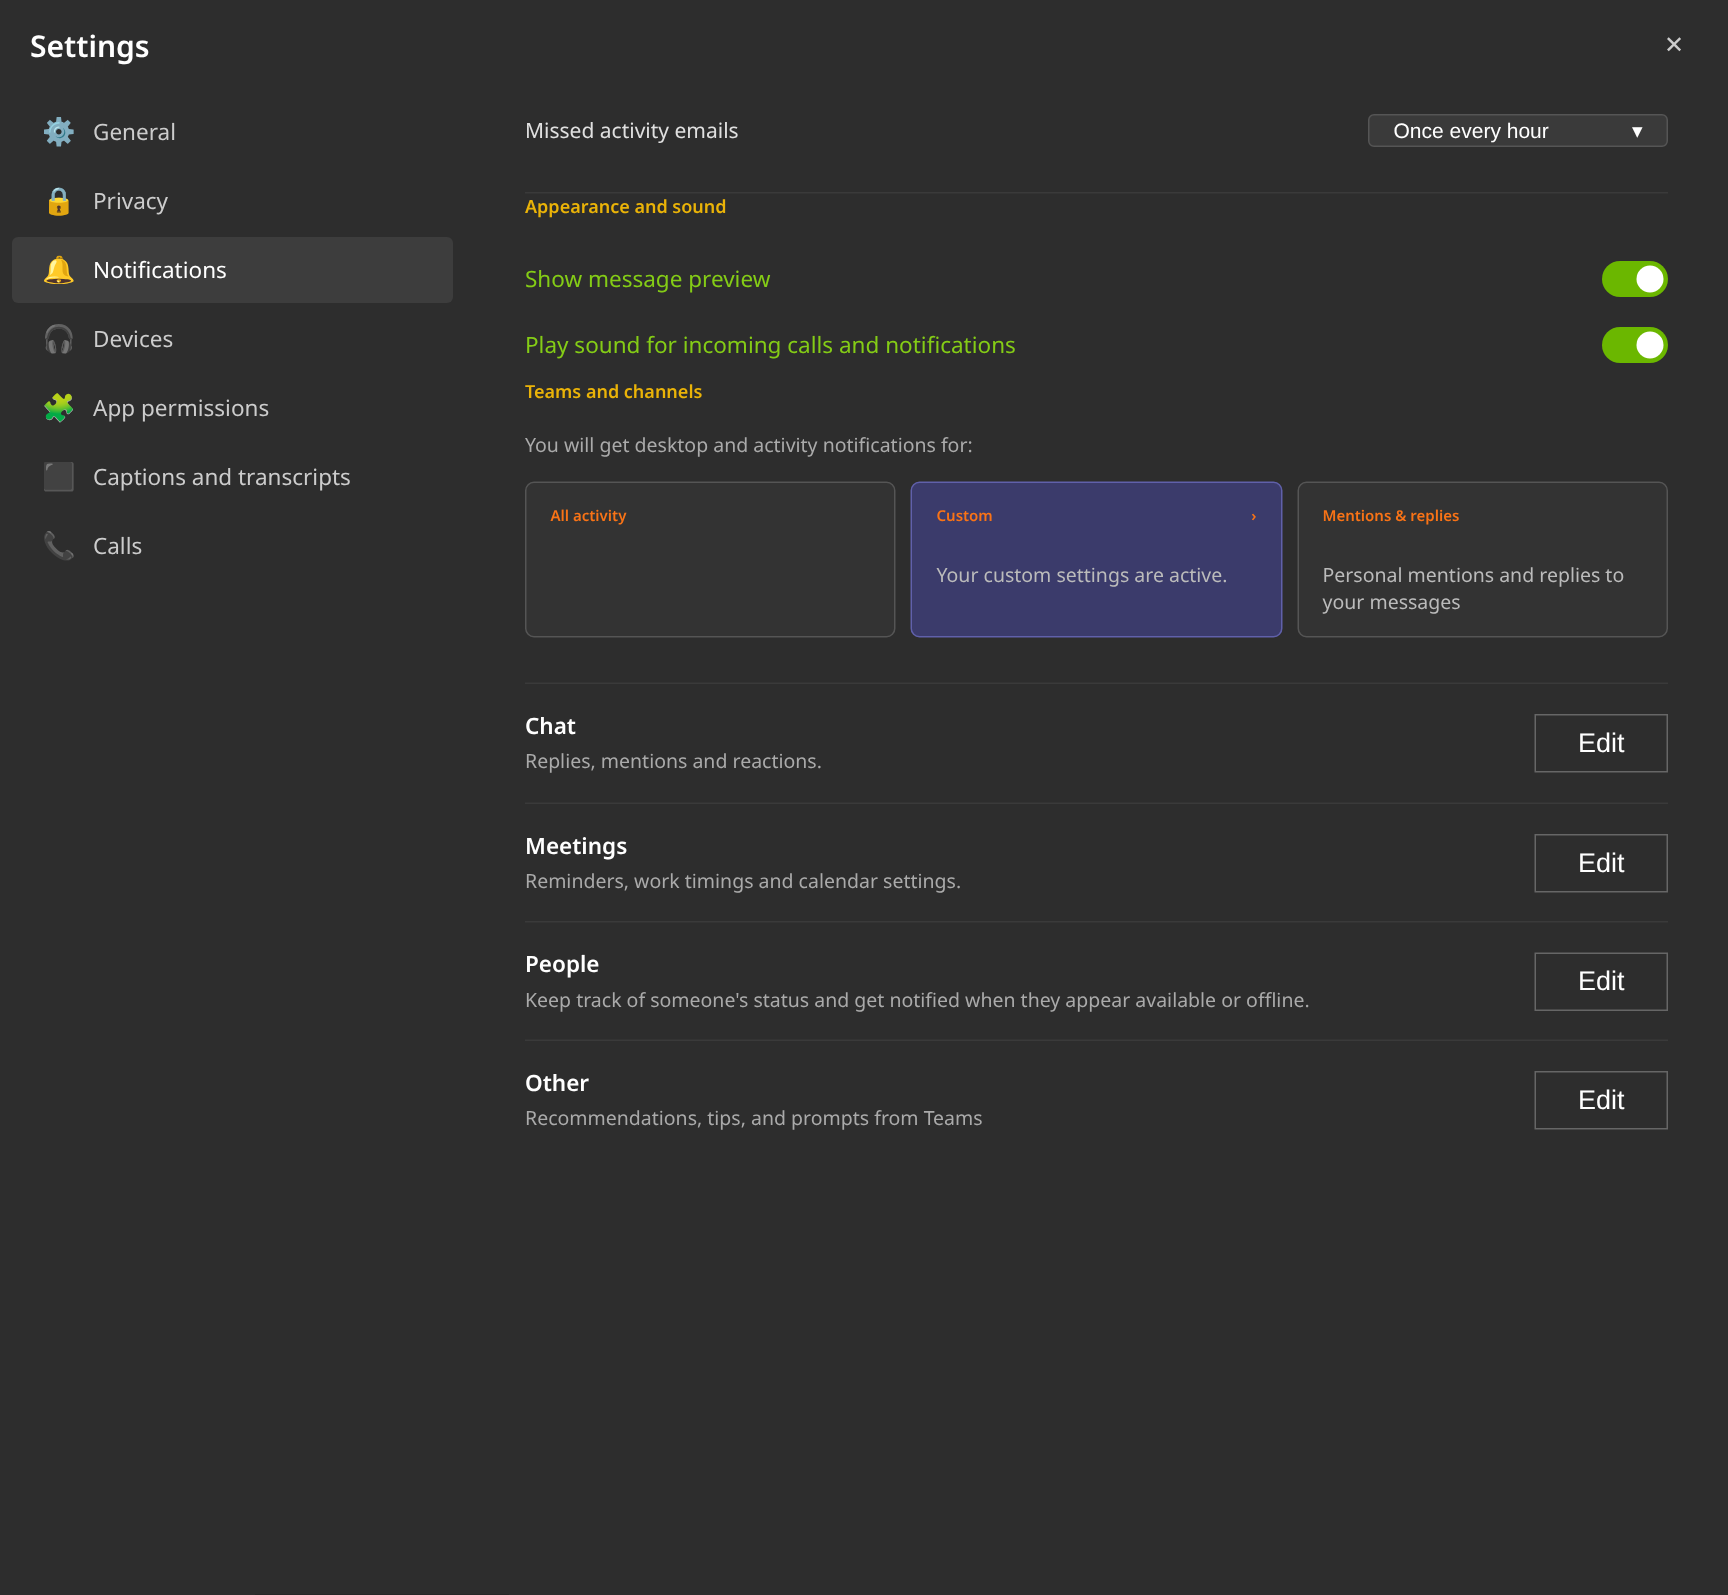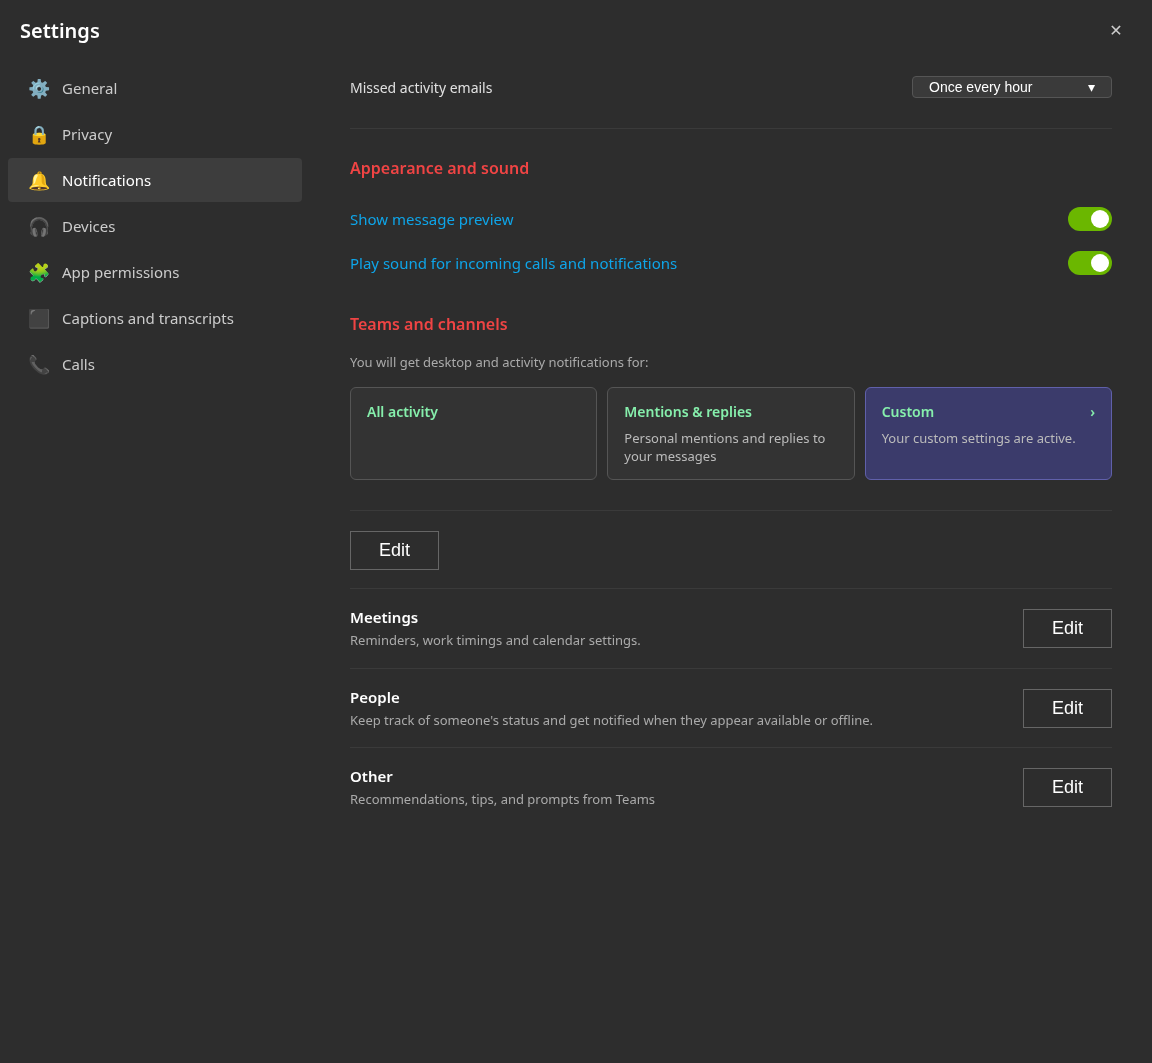--- a/index.html
+++ b/index.html
@@ -99,35 +99,34 @@
       border: 1px solid #555;
       border-radius: 4px;
       color: #fff;
       padding: 2px 16px;
       font-size: 14px;
       cursor: pointer;
       min-width: 200px;
       justify-content: space-between;
     }
     .section-heading {
-      font-size: 16px;
+      font-size: 12px;
       font-weight: 600;
-      color: #ef4444;
-      margin-top: 28px;
+      color: #eab308;
       margin-bottom: 18px;
     }
     .toggle-row {
       display: flex;
       align-items: center;
       justify-content: space-between;
       padding: 10px 0;
     }
     .toggle-label {
       font-size: 15px;
-      color: #0ea5e9;
+      color: #84cc16;
     }
     .toggle {
       width: 44px;
       height: 24px;
       background: #6bb700;
       border-radius: 12px;
       position: relative;
       cursor: pointer;
       flex-shrink: 0;
     }
@@ -158,23 +157,23 @@
       padding: 14px 16px;
       cursor: pointer;
       background: #333;
     }
     .notif-option.active {
       background: #3b3b6b;
       border-color: #6060aa;
     }
     .notif-option-title {
       font-weight: 600;
-      font-size: 14px;
-      color: #86efac;
-      margin-bottom: 8px;
+      font-size: 10px;
+      color: #f97316;
+      margin-bottom: 24px;
       display: flex;
       align-items: center;
       justify-content: space-between;
     }
     .notif-option-desc {
       font-size: 13px;
       color: #bbb;
       line-height: 1.4;
     }
     .edit-section {
@@ -278,32 +277,36 @@
         <div class="toggle"></div>
       </div>
 
       <div class="section-heading">Teams and channels</div>
       <div class="section-desc">You will get desktop and activity notifications for:</div>
 
       <div class="notification-options" id="notif-options-container">
           <div class="notif-option">
             <div class="notif-option-title">All activity</div>
           </div>
+          <div class="notif-option active">
+            <div class="notif-option-title">Custom<span>›</span></div>
+            <div class="notif-option-desc">Your custom settings are active.</div>
+          </div>
           <div class="notif-option">
             <div class="notif-option-title">Mentions &amp; replies</div>
             <div class="notif-option-desc">Personal mentions and replies to your messages</div>
           </div>
-          <div class="notif-option active">
-            <div class="notif-option-title">Custom<span>›</span></div>
-            <div class="notif-option-desc">Your custom settings are active.</div>
-          </div>
         </div>
 
       <div class="edit-section" id="edit-sections-container">
           <div class="edit-row">
+            <div class="edit-text-block">
+              <div class="edit-section-title">Chat</div>
+              <div class="edit-section-desc">Replies, mentions and reactions.</div>
+            </div>
             <button class="edit-btn">Edit</button>
           </div>
           <div class="edit-row">
             <div class="edit-text-block">
               <div class="edit-section-title">Meetings</div>
               <div class="edit-section-desc">Reminders, work timings and calendar settings.</div>
             </div>
             <button class="edit-btn">Edit</button>
           </div>
           <div class="edit-row">

